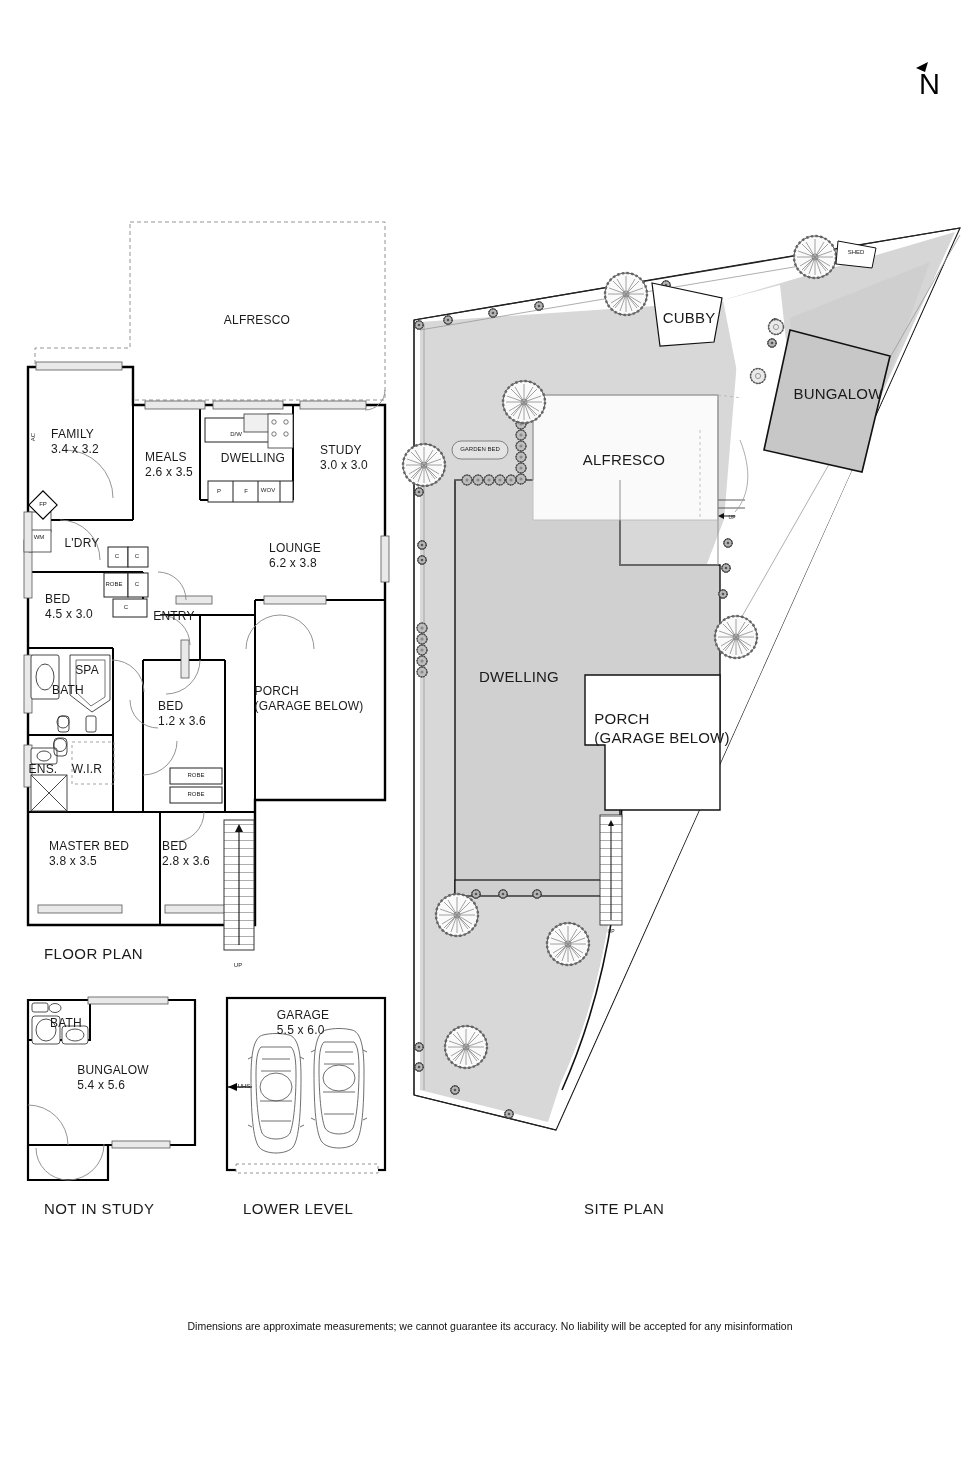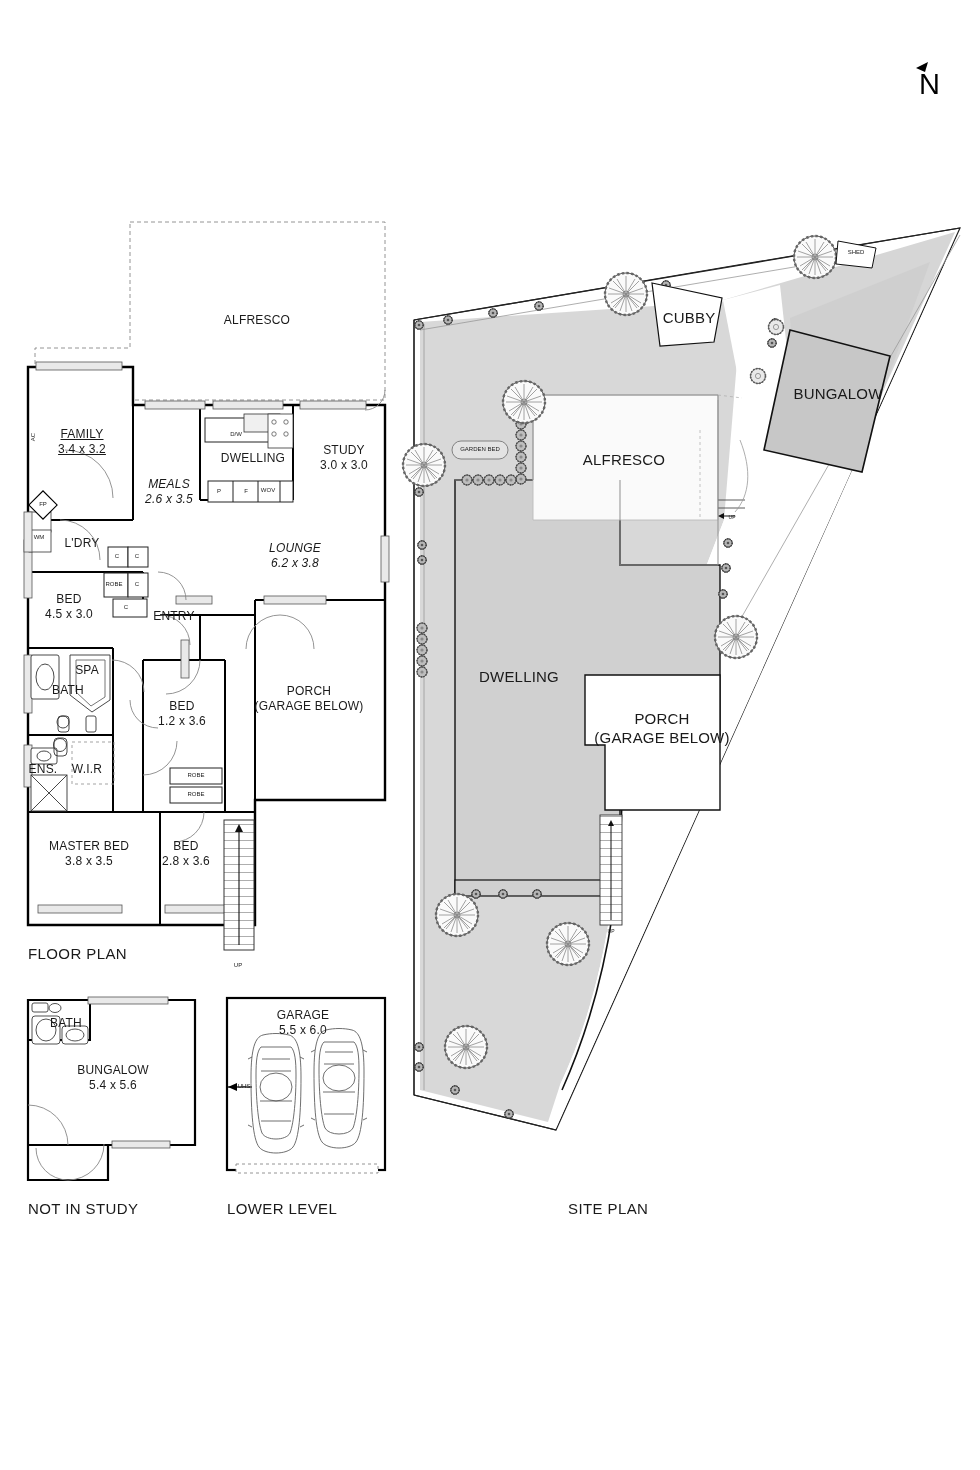--- a/index.html
+++ b/index.html
@@ -1,24 +1,24 @@
 <!DOCTYPE html>
 <html><head>
 <meta charset="utf-8">
 <style>
   html,body{margin:0;padding:0;background:#ffffff;}
   body{width:980px;height:1470px;position:relative;overflow:hidden;
        font-family:"Liberation Sans", sans-serif;color:#1a1a1a;}
   .stage{position:absolute;left:0;top:0;width:980px;height:1470px;}
   .lbl{position:absolute;font-size:11px;letter-spacing:.2px;white-space:nowrap;
-       transform:translate(-50%,-50%);text-align:center;line-height:1.25;}
+       transform:translate(-50%,-50%);line-height:1.25;}
   .lbl.room{font-size:12px;}
   .lbl.tiny{font-size:6px;letter-spacing:0;}
   .lbl.xtiny{font-size:5px;letter-spacing:0;}
-  .lbl.plan{font-size:15px;letter-spacing:.4px;transform:none;}
+  .lbl.plan{font-size:15px;letter-spacing:.4px;transform:none;margin-left:16px;}
   .lbl.site{font-size:15px;}
   .disclaimer{position:absolute;left:0;top:1320px;width:980px;text-align:center;
               font-size:10.5px;color:#111;}
   .northwrap{position:absolute;left:905px;top:48px;width:60px;height:60px;}
   .nletter{position:absolute;left:14px;top:20px;font-size:29px;font-weight:400;
            font-family:"Liberation Sans", sans-serif;color:#000;}
   svg{display:block;}
   .vert{transform:translate(-50%,-50%) rotate(-90deg);}
 </style>
 </head>
@@ -355,36 +355,36 @@
 </svg>
 
 <div class="northwrap">
   <div class="nletter">N</div>
 </div>
 
 <div id="labels">
       <div class="lbl room" style="left: 257px; top: 320px;">
         <div>ALFRESCO</div>
       </div>
-      <div class="lbl room" style="left: 82px; top: 442px; text-decoration: underline;">
+      <div class="lbl room" style="left: 75px; top: 442px;">
         <div>FAMILY</div>
         <div>3.4 x 3.2</div>
       </div>
-      <div class="lbl room" style="left: 169px; top: 492px; font-style: italic;">
+      <div class="lbl room" style="left: 169px; top: 465px;">
         <div>MEALS</div>
         <div>2.6 x 3.5</div>
       </div>
       <div class="lbl room" style="left: 253px; top: 458px;">
         <div>DWELLING</div>
       </div>
       <div class="lbl room" style="left: 344px; top: 458px;">
         <div>STUDY</div>
         <div>3.0 x 3.0</div>
       </div>
-      <div class="lbl room" style="left: 295px; top: 556px; font-style: italic;">
+      <div class="lbl room" style="left: 295px; top: 556px;">
         <div>LOUNGE</div>
         <div>6.2 x 3.8</div>
       </div>
       <div class="lbl room" style="left: 82px; top: 543px;">
         <div>L'DRY</div>
       </div>
       <div class="lbl room" style="left: 69px; top: 607px;">
         <div>BED</div>
         <div>4.5 x 3.0</div>
       </div>
@@ -506,14 +506,15 @@
       <div class="lbl xtiny" style="left: 611px; top: 931px;">
         <div>UP</div>
       </div>
     </div>
 
 <div class="lbl plan" style="left:28px;top:945px;">FLOOR PLAN</div>
 <div class="lbl plan" style="left:28px;top:1200px;">NOT IN STUDY</div>
 <div class="lbl plan" style="left:227px;top:1200px;">LOWER LEVEL</div>
 <div class="lbl plan" style="left:568px;top:1200px;">SITE PLAN</div>
 
+<div class="disclaimer">Dimensions are approximate measurements; we cannot guarantee its accuracy. No liability will be accepted for any misinformation</div>
 
 </div>
 
 </body></html>

